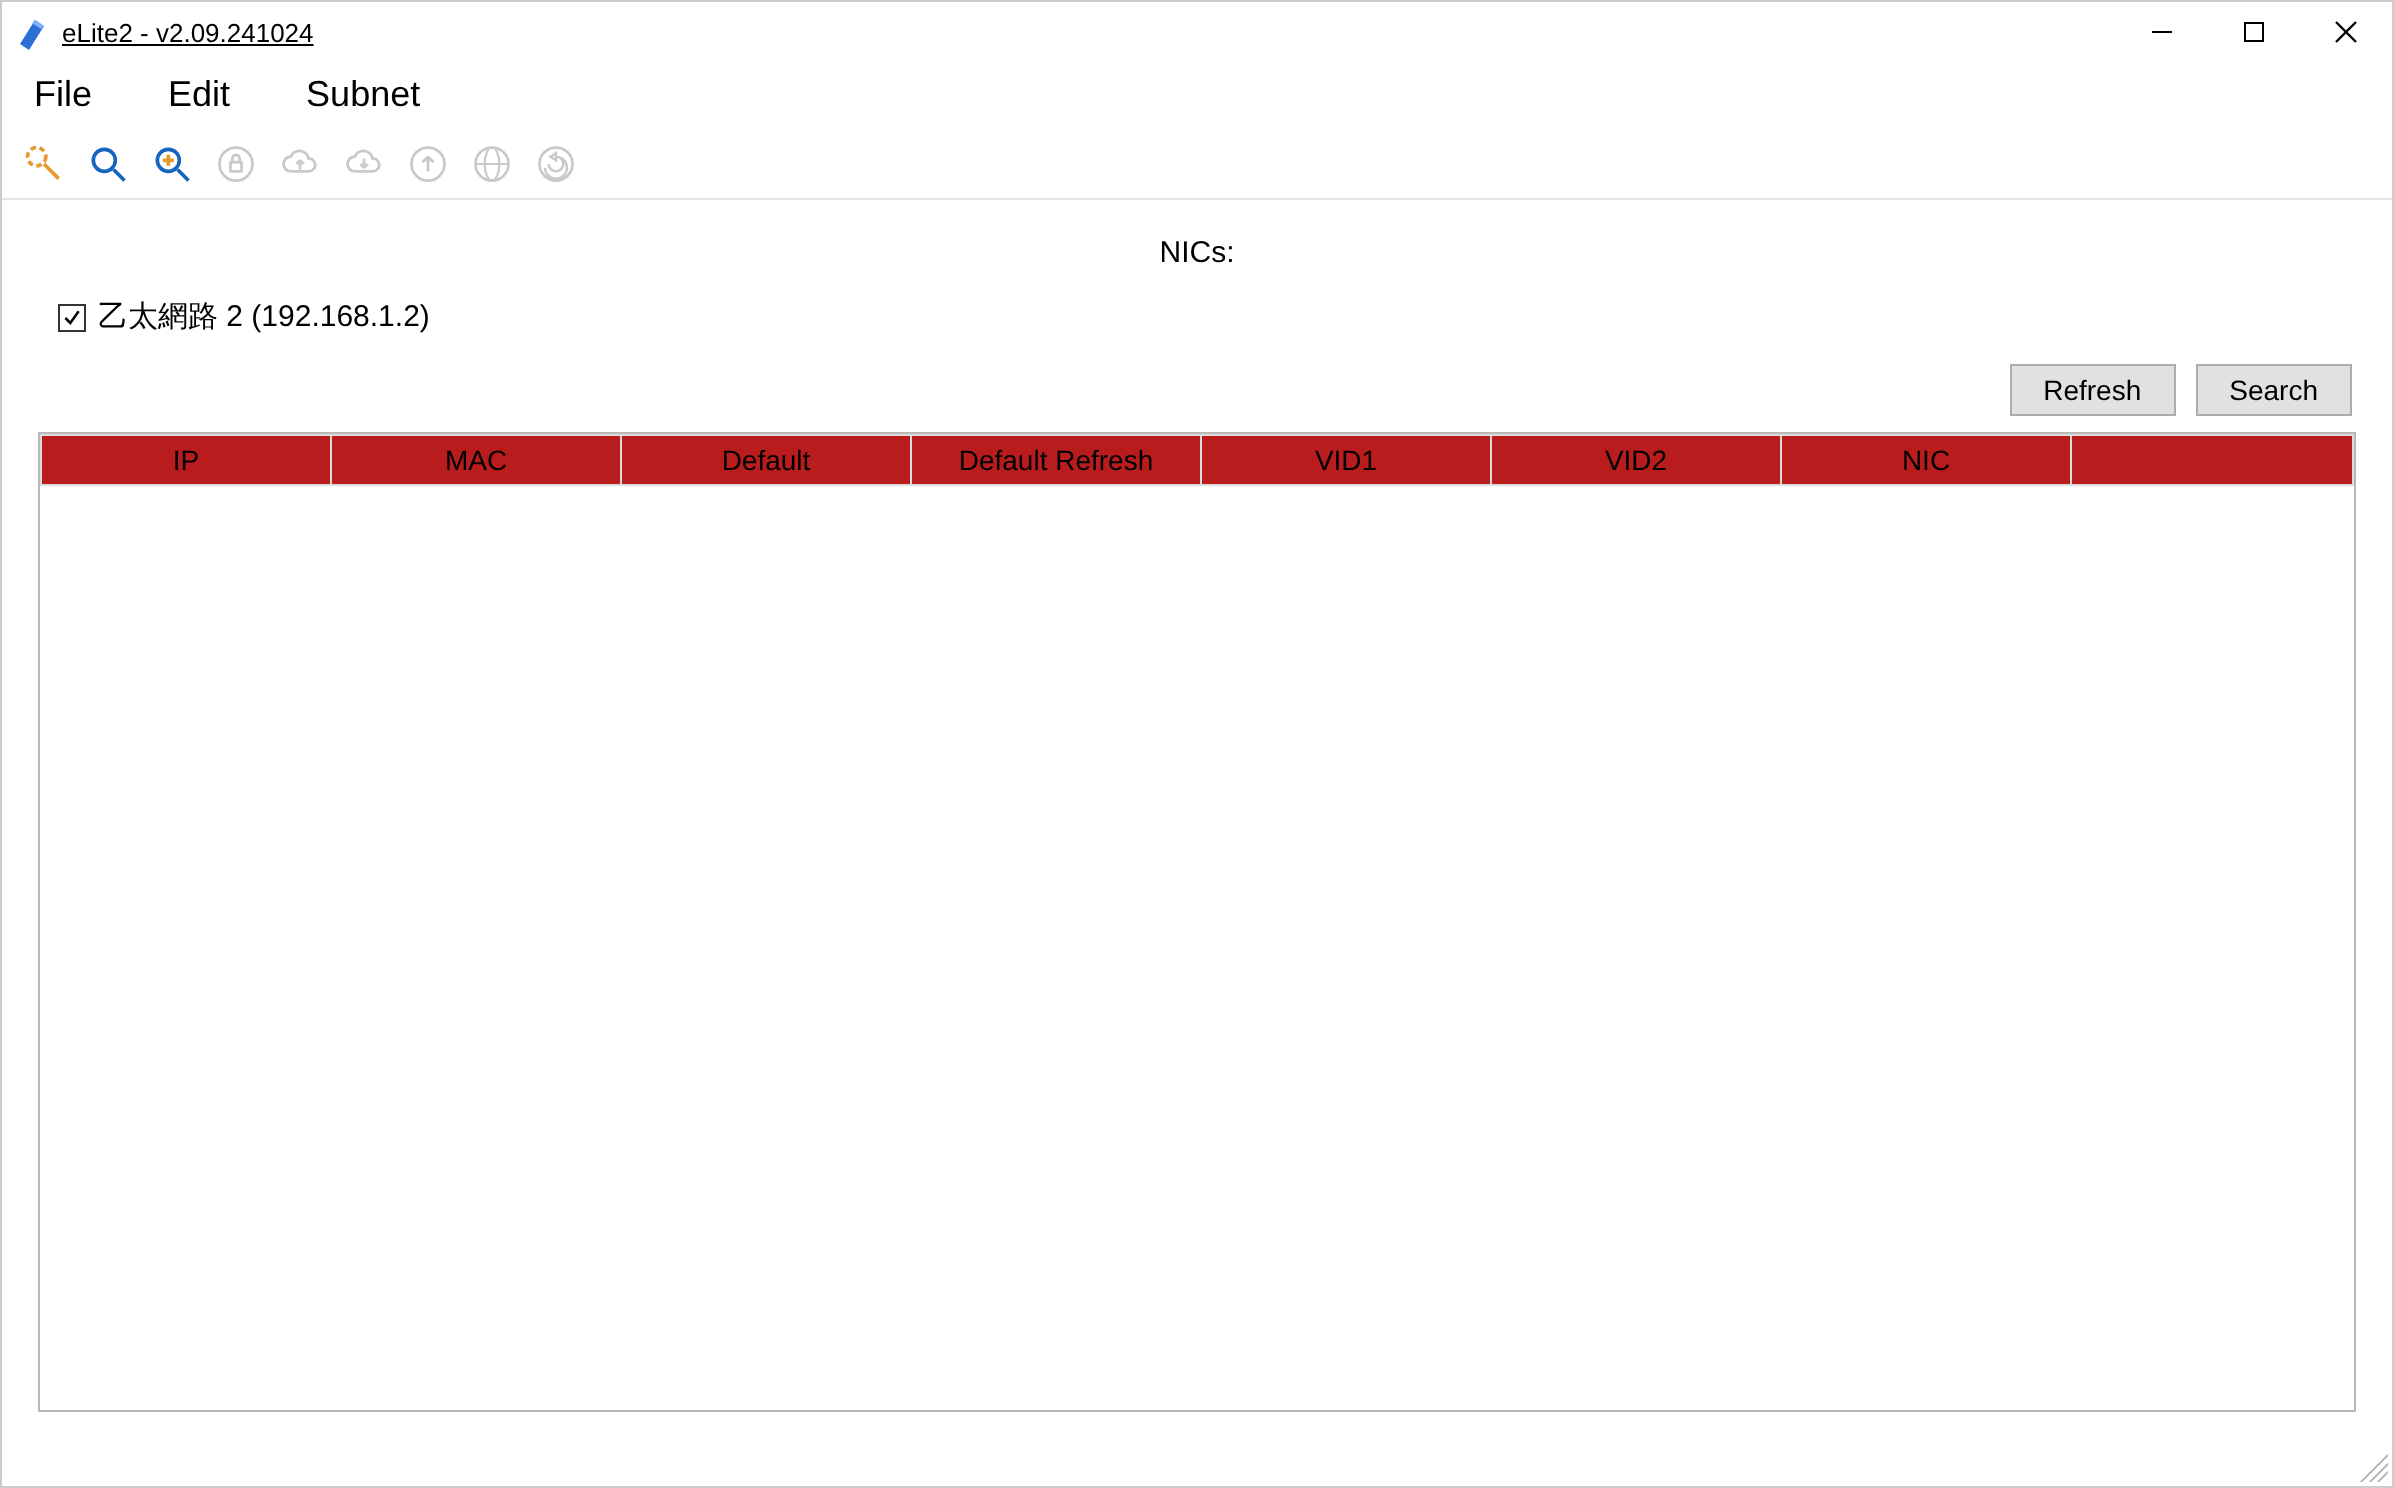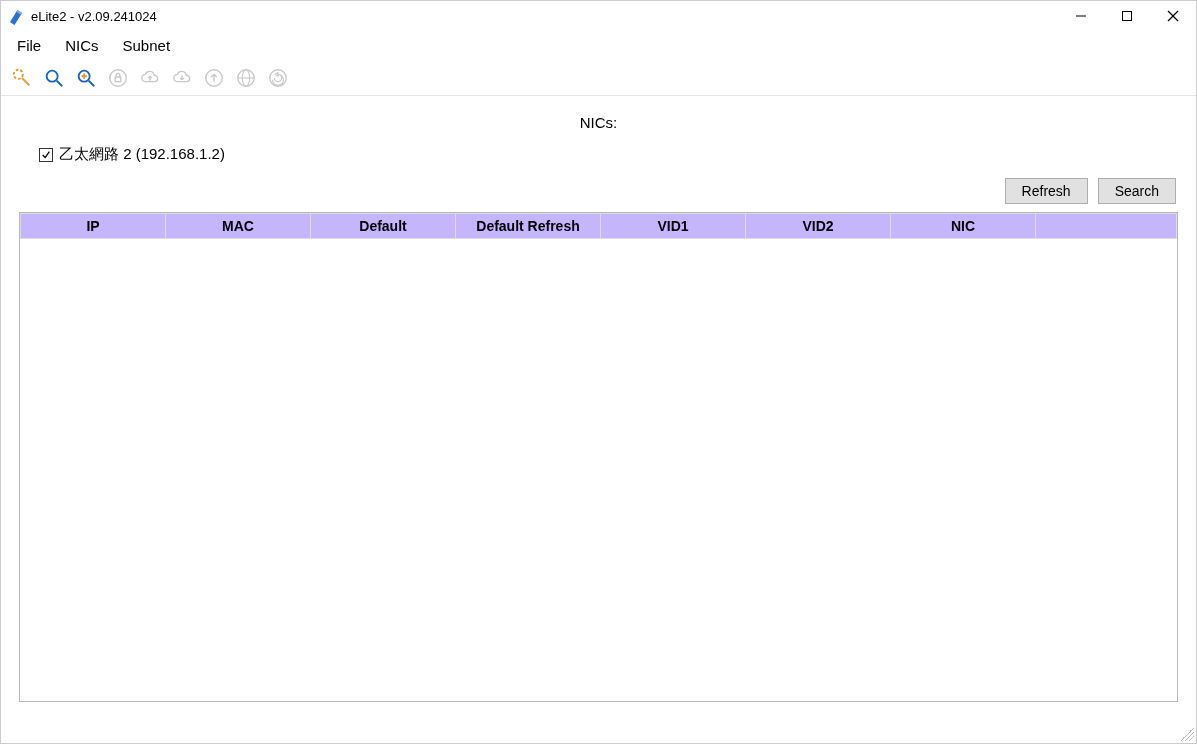--- a/index.html
+++ b/index.html
@@ -19,38 +19,38 @@
   .titlebar {
     display:flex;
     align-items:center;
     height:30px;
     padding-left:6px;
   }
   .titlebar .appicon {
     width:18px; height:18px; margin-right:6px;
     display:inline-flex; align-items:center; justify-content:center;
   }
-  .titlebar .title { font-size:13px; }
+  .titlebar .title { font-size:13px;text-decoration:underline; }
   .win-controls {
     margin-left:auto;
     display:flex;
     height:30px;
   }
   .win-btn {
     width:46px; height:30px;
     display:flex; align-items:center; justify-content:center;
     font-size:12px;
     cursor:default;
   }
   
   .menubar {
     display:flex;
-    gap:4px;
+    gap:18px;
     padding: 4px 6px;
-    font-size:15px;
+    font-size:18px;
   }
   .menubar .menuitem {
     padding:2px 10px;
     cursor:default;
   }
   
   .toolbar {
     display:flex;
     align-items:center;
     gap:2px;
@@ -73,21 +73,21 @@
   }
   .nics-label {
     font-size:15px;
     margin-bottom:14px;
     text-align:center;
   }
   .nic-row {
     display:flex;
     align-items:center;
     gap:6px;
-    margin-left:20px;
+    margin-left:10px;
     margin-bottom:14px;
     font-size:15px;
   }
   .nic-check {
     width:14px; height:14px;
     border:1px solid #333;
     display:inline-flex; align-items:center; justify-content:center;
     font-size:11px; line-height:1;
   }
   
@@ -122,22 +122,22 @@
   th, td {
     border:1px solid #dcdcdc;
     padding:4px 6px;
     font-size:14px;
     text-align:center;
     white-space:nowrap;
     overflow:hidden;
     text-overflow:ellipsis;
   }
   th {
-    background:#c4b5fd;
-    font-weight:bold;
+    background:#b91c1c;
+    font-weight:normal;
   }
   tbody tr:nth-child(even) { background:#f7f7f7; }
   td.first-cell {
     outline:1px dotted #777;
     outline-offset:-2px;
   }
   col.c-ip     { width:145px; }
   col.c-mac    { width:145px; }
   col.c-subnet { width:145px; }
   col.c-gw     { width:145px; }
@@ -180,21 +180,21 @@
       <svg width="12" height="12" viewBox="0 0 12 12">
           <line x1="1" y1="1" x2="11" y2="11" stroke="#000" stroke-width="1.2"></line>
           <line x1="11" y1="1" x2="1" y2="11" stroke="#000" stroke-width="1.2"></line>
         </svg>
     </div>
   </div>
 </div>
 
 <div class="menubar">
   <div class="menuitem">File</div>
-  <div class="menuitem">NICs</div>
+  <div class="menuitem">Edit</div>
   <div class="menuitem">Subnet</div>
 </div>
 
 <div class="toolbar">
   <div class="tool">
     <svg viewBox="0 0 24 24">
         <circle cx="8" cy="8" r="5" fill="none" stroke="#e59a2c" stroke-width="2" stroke-dasharray="3 2"></circle>
         <line x1="12" y1="12" x2="20" y2="20" stroke="#e59a2c" stroke-width="2"></line>
       </svg>
   </div>

